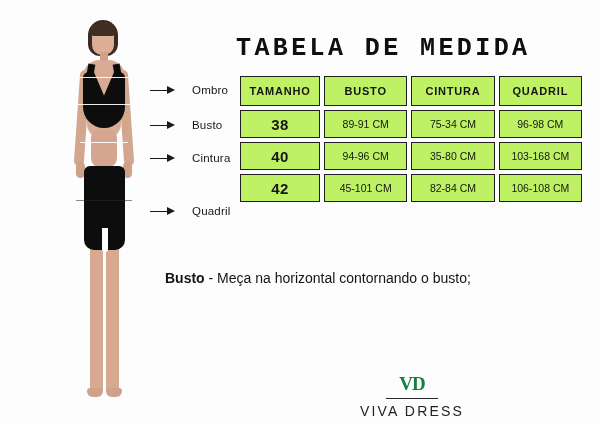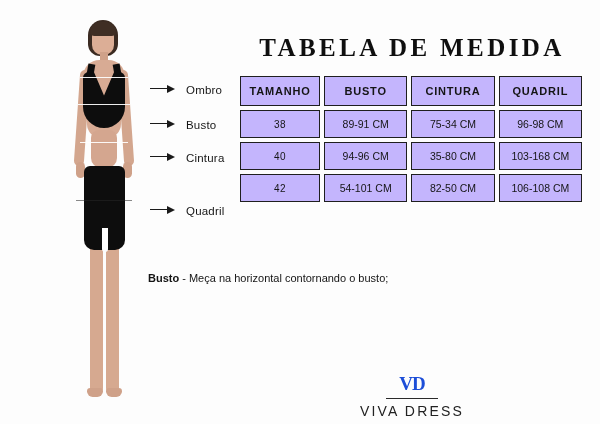--- a/index.html
+++ b/index.html
@@ -194,22 +194,22 @@
   .callouts {
     position: absolute;
     left: 150px;
     top: 0;
     width: 110px;
     height: 424px;
   }
   .callout {
     position: absolute;
     display: flex;
-    align-items: flex-start;
-    gap: 10px;
+    align-items: center;
+    gap: 16px;
     white-space: nowrap;
   }
   .arrow {
     width: 26px;
     height: 9px;
     position: relative;
     flex: 0 0 auto;
   }
   .arrow::before {
     content: "";
@@ -232,22 +232,22 @@
     color: #161616;
     letter-spacing: 0.2px;
   }
 
   
   .title {
     position: absolute;
     left: 236px;
     top: 34px;
     width: 352px;
-    text-align: center;
-    font-family: Liberation Serif, serif;
+    text-align: left;
+    font-family: Liberation Mono, monospace;
     font-size: 25px;
     letter-spacing: 3.4px;
     color: #0f0f0f;
     font-weight: 700;
   }
 
   
   .table {
     position: absolute;
     left: 236px;
@@ -257,62 +257,62 @@
     border-spacing: 4px 4px;
     table-layout: fixed;
   }
   .table th, .table td {
     border: 1.2px solid #1f1f1f;
     height: 26px;
     text-align: center;
     vertical-align: middle;
     font-size: 10.5px;
     color: #151515;
-    background: #c4b5fd;
+    background: #bef264;
     padding: 0;
     margin-top: 28px;
   }
   .table th {
     font-size: 11px;
     font-weight: 700;
     letter-spacing: 0.8px;
     height: 28px;
   }
   .table td.size {
-    font-weight: 400;
-    font-size: 10px;
+    font-weight: 700;
+    font-size: 15px;
     letter-spacing: 0.4px;
   }
   .col-size { width: 80px; }
 
   
   .notes {
     position: absolute;
-    left: 148px;
+    left: 165px;
     top: 270px;
     width: 420px;
-    font-size: 11px;
+    font-size: 14px;
     line-height: 16.5px;
     color: #141414;
   }
   .notes .term { font-weight: 700; }
 
   
   .logo {
     position: absolute;
     left: 236px;
     top: 374px;
     width: 352px;
     text-align: center;
   }
   .logo-mark {
     font-family: "Liberation Serif", serif;
     font-size: 19px;
     letter-spacing: -1px;
-    color: #1d4ed8;
+    color: #15803d;
     font-weight: 700;
     line-height: 20px;
   }
   .logo-rule {
     width: 52px;
     height: 1px;
     background: #2a2a2a;
     margin: 4px auto 4px auto;
   }
   .logo-name {
@@ -400,22 +400,22 @@
         <td>96-98 CM</td>
       </tr>
       <tr>
         <td class="size">40</td>
         <td>94-96 CM</td>
         <td>35-80 CM</td>
         <td>103-168 CM</td>
       </tr>
       <tr>
         <td class="size">42</td>
-        <td>54-101 CM</td>
-        <td>82-50 CM</td>
+        <td>45-101 CM</td>
+        <td>82-84 CM</td>
         <td>106-108 CM</td>
       </tr>
     </tbody>
   </table>
 
   <div class="notes">
     <div>
       <span class="term">Busto</span><span> - Meça na horizontal contornando o busto;</span>
     </div>
   </div>

